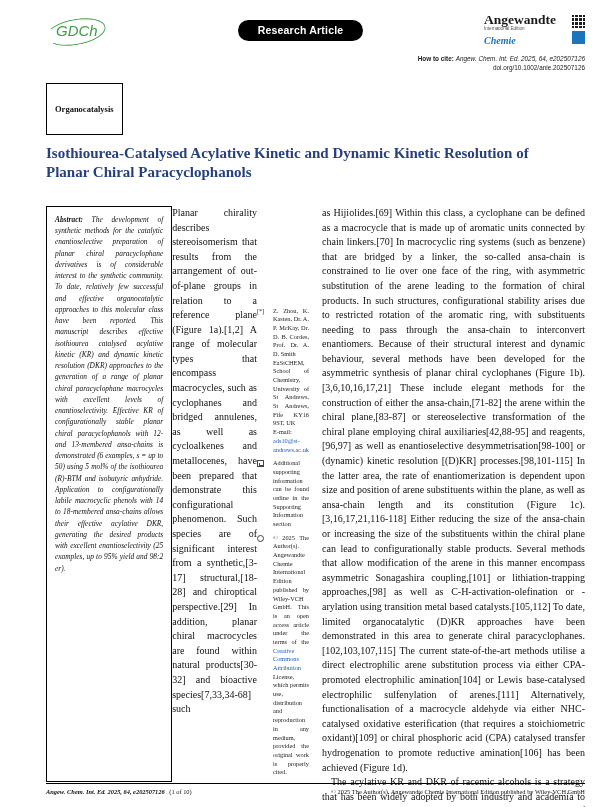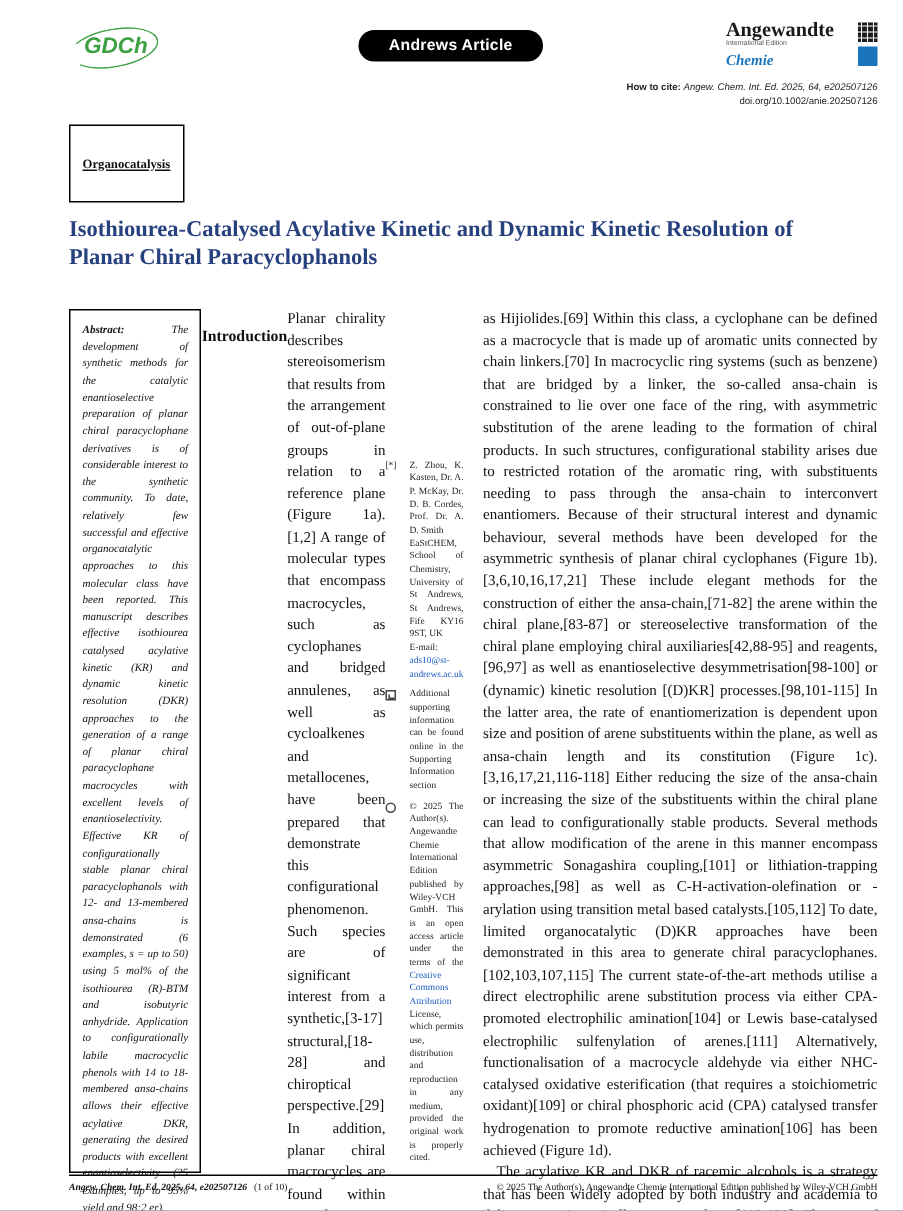--- a/index.html
+++ b/index.html
@@ -8,21 +8,21 @@
   body { font-family:"Liberation Serif", serif; }
   .page {
     position:relative; width:602px; height:807px; background:#ffffff;
     margin:0 auto; padding:10px 17px 10px 46px; overflow:hidden; color:#111;
   }
 
   
   .masthead { display:flex; align-items:center; height:40px; margin-bottom:4px; }
   .mast-left { width:140px; position:relative; }
   .gdch-wrap { position:relative; display:inline-block; margin-left:2px; }
-  .gdch-text { font-family:"Liberation Sans", sans-serif; font-weight:bold; font-style:italic;
+  .gdch-text { font-family:"Liberation Sans", sans-serif; font-weight:normal; font-style:italic;
     font-size:15px; color:#3da142; position:relative; z-index:2; padding:4px 8px; display:inline-block;text-align:right; }
   .gdch-swoosh { position:absolute; left:-2px; top:1px; width:60px; height:26px;
     border:1.5px solid #3da142; border-radius:50%; border-left-color:transparent;
     transform:rotate(-10deg); z-index:1; }
   .mast-center { flex:1; text-align:center; }
   .banner { display:inline-block; background:#000; color:#fff; font-family:"Liberation Sans", sans-serif;
     font-weight:bold; font-size:10.5px; padding:4px 20px 5px; border-radius:12px; letter-spacing:.2px; }
   .mast-right { width:170px; display:flex; justify-content:flex-end; align-items:center; gap:16px; }
   .brand-text { text-align:right; line-height:1.05; }
   .brand-name { font-family:"Liberation Serif", serif; font-weight:bold; font-size:13.5px; color:#1a1a1a; }
@@ -38,21 +38,21 @@
   .qr-blue { background:#1b75bc; }
 
   
   .cite-block { text-align:right; font-family:"Liberation Sans", sans-serif;
     font-size:6.4px; line-height:1.45; color:#222; margin-bottom:10px; }
   .cite-bold { font-weight:bold; }
   .cite-italic { font-style:italic; }
 
   
   .category-box { display:inline-block; border:1.7px solid #000; padding:20px 8px;
-    font-weight:bold; font-size:8.5px; margin-bottom:9px;text-decoration:underline; }
+    font-weight:bold; font-size:8.5px; margin-bottom:9px; }
   .article-title { font-size:15px; font-weight:bold; color:#27417e; line-height:1.28;
     margin-bottom:24px; max-width:520px; }
   .article-authors { font-size:9.5px; font-weight:bold; margin-bottom:13px; }
 
   
   .columns { display:flex; gap:13px; height:576px; }
   .col { width:263px; }
   .col-left { display:flex; }
   .body-text { font-size:10px; line-height:1.46; text-align:justify; color:#111; }
   .para-indent { text-indent:9px; }
@@ -88,21 +88,21 @@
 <div class="page">
 
   <header class="masthead">
     <div class="mast-left">
       <span class="gdch-wrap">
         <span class="gdch-swoosh"></span>
         <span class="gdch-text">GDCh</span>
       </span>
     </div>
     <div class="mast-center">
-      <span class="banner">Andrews Article</span>
+      <span class="banner">Research Article</span>
     </div>
     <div class="mast-right">
       <div class="brand-text">
         <div class="brand-name">Angewandte</div>
         <div class="brand-sub">
           <span class="brand-edition">International Edition</span>
           <span class="brand-chemie">Chemie</span>
         </div>
       </div>
       <div class="qr-stack">
@@ -125,21 +125,20 @@
   </div>
   <h1 class="article-title">Isothiourea-Catalysed Acylative Kinetic and Dynamic Kinetic Resolution of Planar Chiral Paracyclophanols</h1>
 
   <div class="columns">
 
     <div class="col col-left">
       <div class="abstract-box">
         <span class="abstract-label">Abstract:</span><span> The development of synthetic methods for the catalytic enantioselective preparation of planar chiral paracyclophane derivatives is of considerable interest to the synthetic community. To date, relatively few successful and effective organocatalytic approaches to this molecular class have been reported. This manuscript describes effective isothiourea catalysed acylative kinetic (KR) and dynamic kinetic resolution (DKR) approaches to the generation of a range of planar chiral paracyclophane macrocycles with excellent levels of enantioselectivity. Effective KR of configurationally stable planar chiral paracyclophanols with 12- and 13-membered ansa-chains is demonstrated (6 examples, s = up to 50) using 5 mol% of the isothiourea (R)-BTM and isobutyric anhydride. Application to configurationally labile macrocyclic phenols with 14 to 18-membered ansa-chains allows their effective acylative DKR, generating the desired products with excellent enantioselectivity (25 examples, up to 95% yield and 98:2 er).</span>
       </div>
 
-      <h2 class="section-heading">Introduction</h2>
       <p class="body-text">Planar chirality describes stereoisomerism that results from the arrangement of out-of-plane groups in relation to a reference plane (Figure 1a).[1,2] A range of molecular types that encompass macrocycles, such as cyclophanes and bridged annulenes, as well as cycloalkenes and metallocenes, have been prepared that demonstrate this configurational phenomenon. Such species are of significant interest from a synthetic,[3-17] structural,[18-28] and chiroptical perspective.[29] In addition, planar chiral macrocycles are found within natural products[30-32] and bioactive species[7,33,34-68] such</p>
 
       <div class="footnotes">
         <div class="fnote">
           <span class="fn-marker">[*]</span>
           <div class="fn-body">
             <div>Z. Zhou, K. Kasten, Dr. A. P. McKay, Dr. D. B. Cordes, Prof. Dr. A. D. Smith</div>
             <div>EaStCHEM, School of Chemistry, University of St Andrews, St Andrews, Fife KY16 9ST, UK</div>
             <div>
               <span>E-mail:</span>

